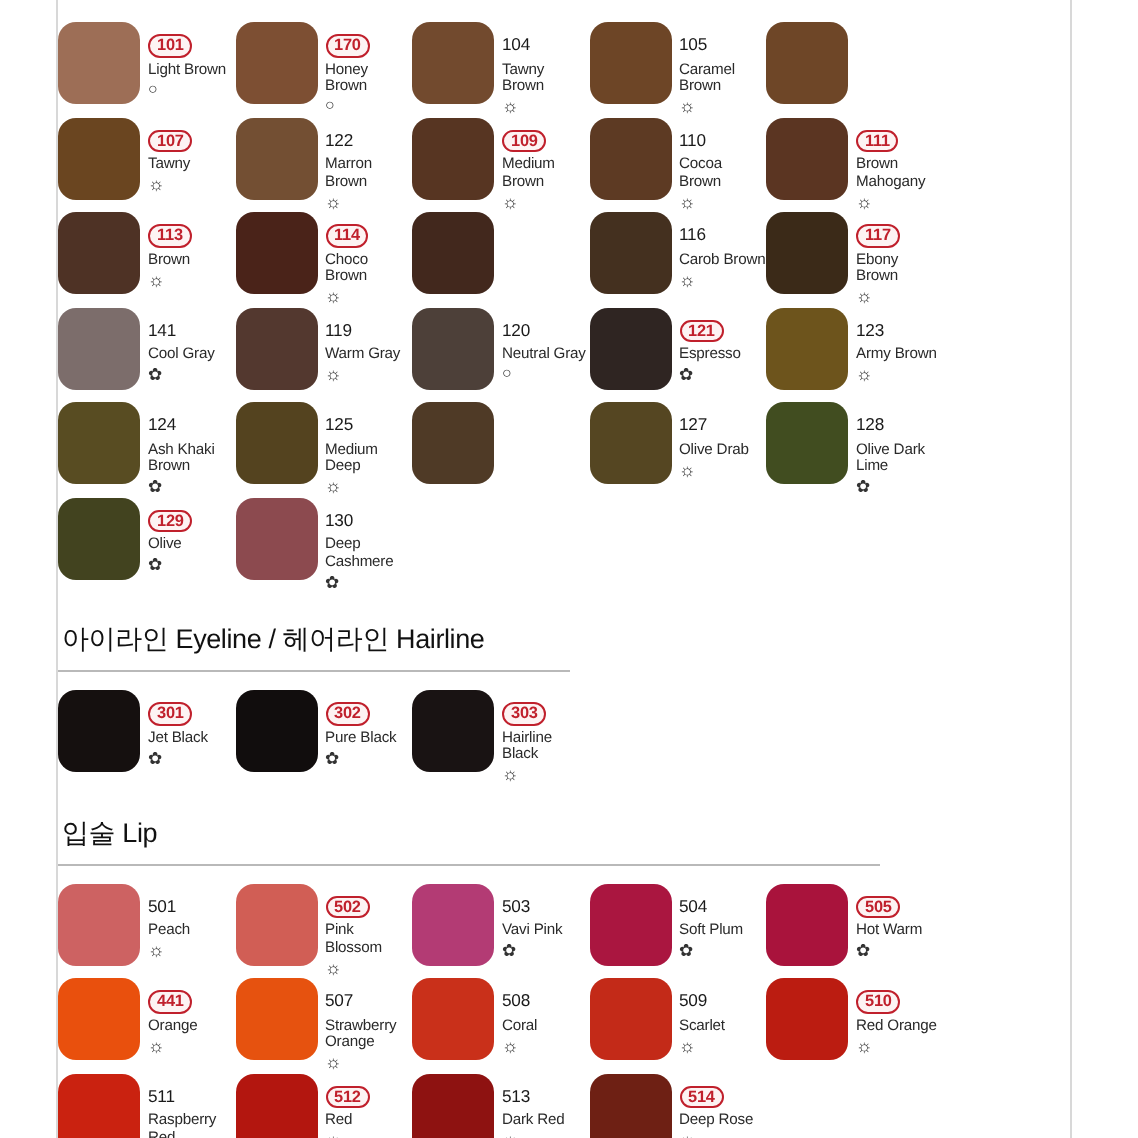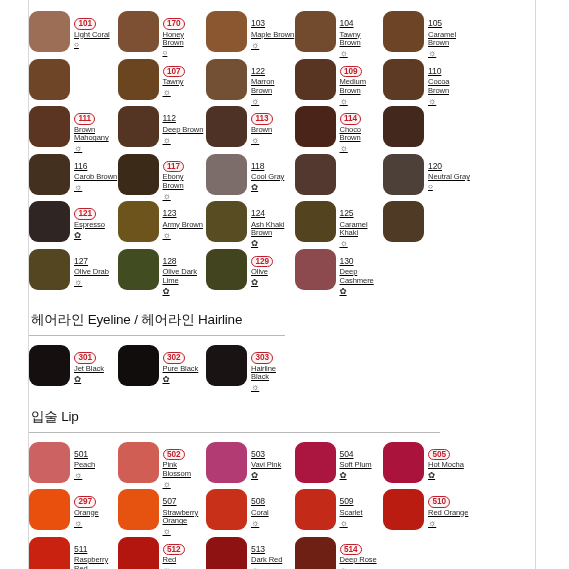--- a/index.html
+++ b/index.html
@@ -41,21 +41,20 @@
     height: 569px;
     box-sizing: border-box;
   }
 
   
   .grid {
     display: flex;
     flex-wrap: wrap;
     padding: 0;
     margin: 0;
-    text-decoration: underline;
   }
   .cell {
     width: 88.5px;
     height: 47.5px;
     display: flex;
     align-items: flex-start;
     box-sizing: border-box;
     padding-top: 2px;
   }
   .chip {
@@ -131,41 +130,33 @@
 <div class="page">
   <div class="edge-left"></div>
   <div class="edge-right"></div>
   <div class="content" id="content">
       <div class="section">
         <div class="grid">
           <div class="cell">
             <div class="chip" style="background: rgb(157, 110, 86);"></div>
             <div class="meta">
               <div><span class="code hot">101</span></div>
-              <div class="nm">Light Coral</div>
+              <div class="nm">Light Brown</div>
               <div class="sym circle"></div>
             </div>
           </div>
           <div class="cell">
             <div class="chip" style="background: rgb(125, 79, 51);"></div>
             <div class="meta">
               <div><span class="code hot">170</span></div>
               <div class="nm">Honey Brown</div>
               <div class="sym circle"></div>
             </div>
           </div>
           <div class="cell">
-            <div class="chip" style="background: rgb(138, 87, 48);"></div>
-            <div class="meta">
-              <div><span class="code">103</span></div>
-              <div class="nm">Maple Brown</div>
-              <div class="sym sun"></div>
-            </div>
-          </div>
-          <div class="cell">
             <div class="chip" style="background: rgb(114, 74, 46);"></div>
             <div class="meta">
               <div><span class="code">104</span></div>
               <div class="nm">Tawny Brown</div>
               <div class="sym sun"></div>
             </div>
           </div>
           <div class="cell">
             <div class="chip" style="background: rgb(109, 69, 38);"></div>
             <div class="meta">
@@ -211,28 +202,20 @@
           </div>
           <div class="cell">
             <div class="chip" style="background: rgb(91, 53, 34);"></div>
             <div class="meta">
               <div><span class="code hot">111</span></div>
               <div class="nm">Brown Mahogany</div>
               <div class="sym sun"></div>
             </div>
           </div>
           <div class="cell">
-            <div class="chip" style="background: rgb(84, 53, 36);"></div>
-            <div class="meta">
-              <div><span class="code">112</span></div>
-              <div class="nm">Deep Brown</div>
-              <div class="sym sun"></div>
-            </div>
-          </div>
-          <div class="cell">
             <div class="chip" style="background: rgb(78, 50, 37);"></div>
             <div class="meta">
               <div><span class="code hot">113</span></div>
               <div class="nm">Brown</div>
               <div class="sym sun"></div>
             </div>
           </div>
           <div class="cell">
             <div class="chip" style="background: rgb(74, 35, 25);"></div>
             <div class="meta">
@@ -256,27 +239,32 @@
             <div class="chip" style="background: rgb(59, 42, 24);"></div>
             <div class="meta">
               <div><span class="code hot">117</span></div>
               <div class="nm">Ebony Brown</div>
               <div class="sym sun"></div>
             </div>
           </div>
           <div class="cell">
             <div class="chip" style="background: rgb(124, 109, 107);"></div>
             <div class="meta">
-              <div><span class="code">118</span></div>
+              <div><span class="code">141</span></div>
               <div class="nm">Cool Gray</div>
               <div class="sym flower"></div>
             </div>
           </div>
           <div class="cell">
             <div class="chip" style="background: rgb(83, 56, 47);"></div>
+            <div class="meta">
+              <div><span class="code">119</span></div>
+              <div class="nm">Warm Gray</div>
+              <div class="sym sun"></div>
+            </div>
           </div>
           <div class="cell">
             <div class="chip" style="background: rgb(77, 64, 57);"></div>
             <div class="meta">
               <div><span class="code">120</span></div>
               <div class="nm">Neutral Gray</div>
               <div class="sym circle"></div>
             </div>
           </div>
           <div class="cell">
@@ -300,21 +288,21 @@
             <div class="meta">
               <div><span class="code">124</span></div>
               <div class="nm">Ash Khaki Brown</div>
               <div class="sym flower"></div>
             </div>
           </div>
           <div class="cell">
             <div class="chip" style="background: rgb(84, 67, 31);"></div>
             <div class="meta">
               <div><span class="code">125</span></div>
-              <div class="nm">Caramel Khaki</div>
+              <div class="nm">Medium Deep</div>
               <div class="sym sun"></div>
             </div>
           </div>
           <div class="cell">
             <div class="chip" style="background: rgb(79, 58, 38);"></div>
           </div>
           <div class="cell">
             <div class="chip" style="background: rgb(85, 70, 34);"></div>
             <div class="meta">
               <div><span class="code">127</span></div>
@@ -342,21 +330,21 @@
             <div class="chip" style="background: rgb(140, 74, 79);"></div>
             <div class="meta">
               <div><span class="code">130</span></div>
               <div class="nm">Deep Cashmere</div>
               <div class="sym flower"></div>
             </div>
           </div>
         </div>
       </div>
       <div class="section">
-        <div class="sec-title"><span>헤어라인</span> <span>Eyeline / 헤어라인 Hairline</span></div>
+        <div class="sec-title"><span>아이라인</span> <span>Eyeline / 헤어라인 Hairline</span></div>
         <div class="rule short"></div>
         <div class="grid">
           <div class="cell">
             <div class="chip" style="background: rgb(21, 16, 15);"></div>
             <div class="meta">
               <div><span class="code hot">301</span></div>
               <div class="nm">Jet Black</div>
               <div class="sym flower"></div>
             </div>
           </div>
@@ -411,28 +399,28 @@
             <div class="meta">
               <div><span class="code">504</span></div>
               <div class="nm">Soft Plum</div>
               <div class="sym flower"></div>
             </div>
           </div>
           <div class="cell">
             <div class="chip" style="background: rgb(169, 19, 60);"></div>
             <div class="meta">
               <div><span class="code hot">505</span></div>
-              <div class="nm">Hot Mocha</div>
+              <div class="nm">Hot Warm</div>
               <div class="sym flower"></div>
             </div>
           </div>
           <div class="cell">
             <div class="chip" style="background: rgb(233, 80, 13);"></div>
             <div class="meta">
-              <div><span class="code hot">297</span></div>
+              <div><span class="code hot">441</span></div>
               <div class="nm">Orange</div>
               <div class="sym sun"></div>
             </div>
           </div>
           <div class="cell">
             <div class="chip" style="background: rgb(230, 82, 15);"></div>
             <div class="meta">
               <div><span class="code">507</span></div>
               <div class="nm">Strawberry Orange</div>
               <div class="sym sun"></div>

